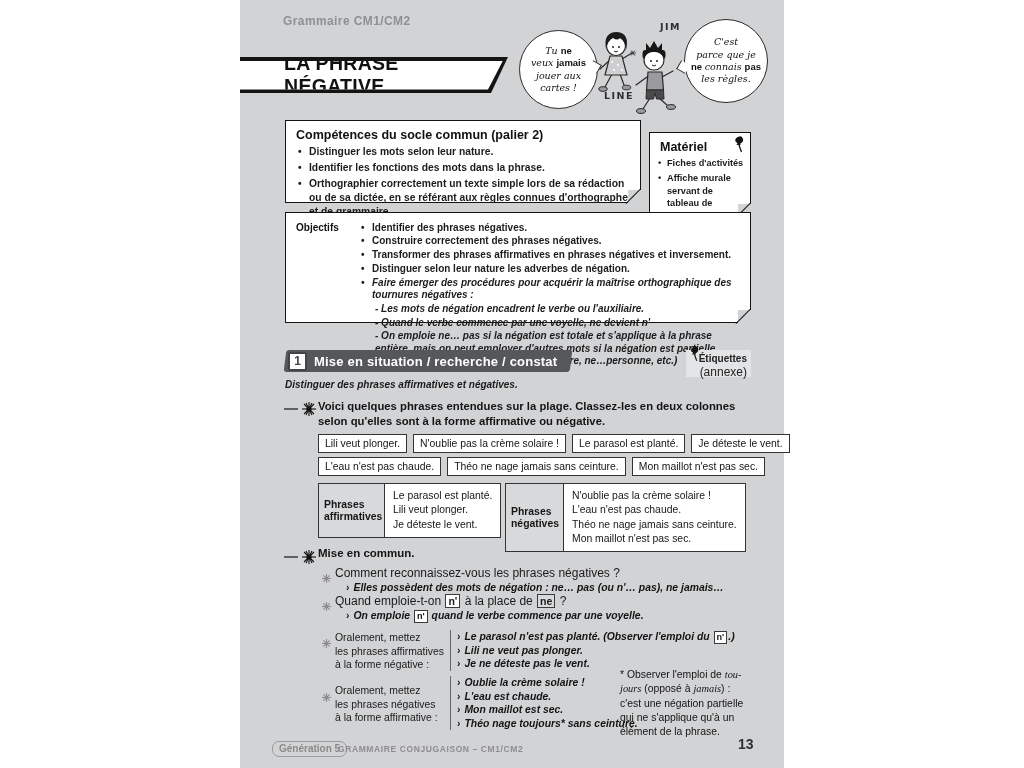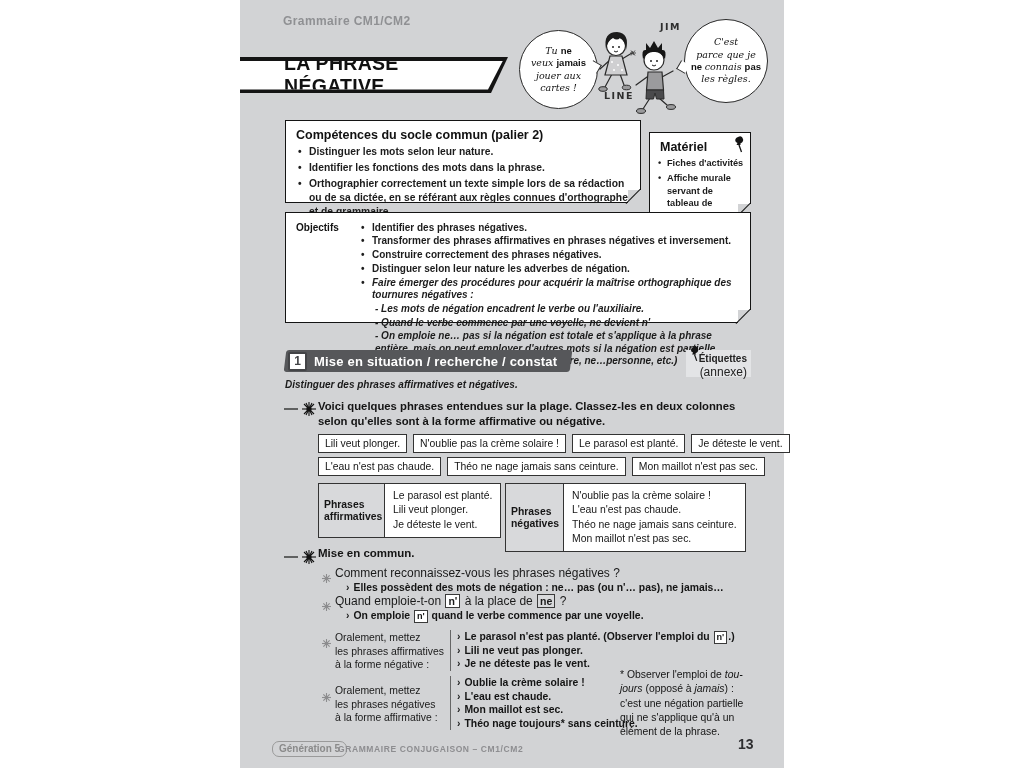--- a/index.html
+++ b/index.html
@@ -26,22 +26,22 @@
   .tail-right{left:438px;top:62px;border-left:1.5px solid #2a2a2a;border-bottom:1.5px solid #2a2a2a;transform:rotate(30deg);}
   .kid-label{position:absolute;font-size:9.5px;font-weight:bold;letter-spacing:1.5px;color:#2e2e2e;
     font-family:"DejaVu Sans",sans-serif;}
   .label-jim{left:420px;top:21px;}
   .label-line{left:364px;top:90px;}
   .kids{position:absolute;left:350px;top:12px;}
 
   
   .seg-r{font-style:normal;}
   .seg-b{font-weight:bold;font-style:normal;font-family:"Liberation Sans",sans-serif;}
-  .seg-i{font-style:italic;}
-  .seg-bi{font-weight:bold;}
+  .seg-i{font-style:italic;font-family:Liberation Serif, serif;}
+  .seg-bi{font-weight:bold;font-style:italic;}
   .seg-sc{font-family:"DejaVu Serif",serif;font-style:italic;}
   .seg-box,.seg-boxg{font-style:normal;font-weight:bold;font-size:.88em;border:1px solid #3a3a3a;
     padding:0 2px;margin:0 1px;display:inline-block;line-height:1.15;background:#fff;}
   .seg-boxg{background:#d9dadc;}
 
   
   .wbox{position:absolute;background:#fff;border:1.5px solid #141414;box-sizing:border-box;}
   .wbox::before{content:"";position:absolute;right:-2px;bottom:-2px;width:14px;height:14px;background:#d2d3d5;}
   .wbox::after{content:"";position:absolute;right:-3px;bottom:5px;width:20px;border-top:1.5px solid #141414;transform:rotate(-45deg);}
   .box-competences{left:45px;top:120px;width:356px;height:83px;}
@@ -194,22 +194,22 @@
       <div class="li">Fiches d'activités</div>
       <div class="li">Affiche murale servant de tableau de référence</div>
       <div class="li">Annexe (étiquettes)</div>
     </div>
   </div>
 
   <div class="wbox box-objectifs">
     <div class="obj-label">Objectifs</div>
     <div class="obj-list">
       <div class="li">Identifier des phrases négatives.</div>
+      <div class="li">Construire correctement des phrases négatives.</div>
       <div class="li">Transformer des phrases affirmatives en phrases négatives et inversement.</div>
-      <div class="li">Construire correctement des phrases négatives.</div>
       <div class="li">Distinguer selon leur nature les adverbes de négation.</div>
       <div class="li it">Faire émerger des procédures pour acquérir la maîtrise orthographique des tournures négatives :</div>
       <div class="sub">- Les mots de négation encadrent le verbe ou l'auxiliaire.</div>
       <div class="sub">- Quand le verbe commence par une voyelle, ne devient n'</div>
       <div class="sub">- On emploie ne… pas si la négation est totale et s'applique à la phrase entière, mais on peut employer d'autres mots si la négation est partielle (ne…plus, ne…jamais, ne…rien, ne…guère, ne…personne, etc.)</div>
     </div>
   </div>
 
   <div class="sec-banner">
     <div class="sec-inner">

